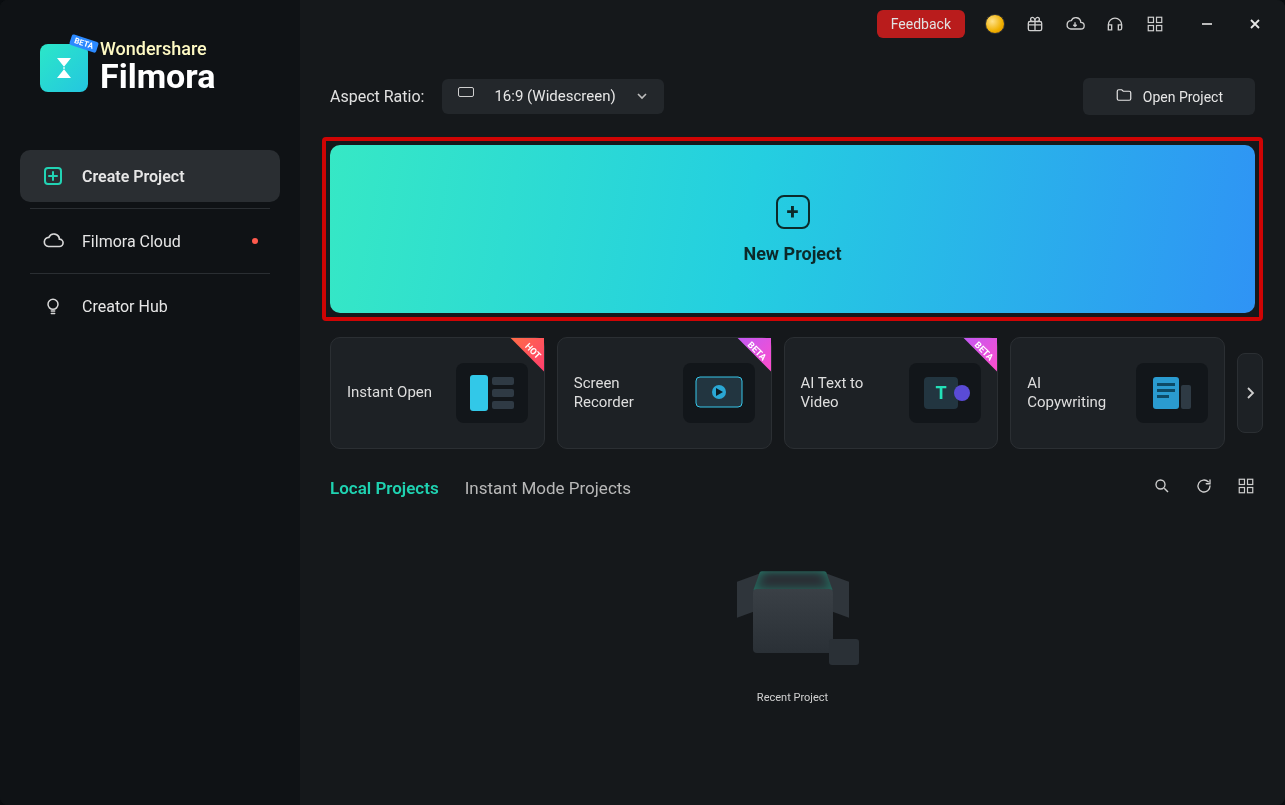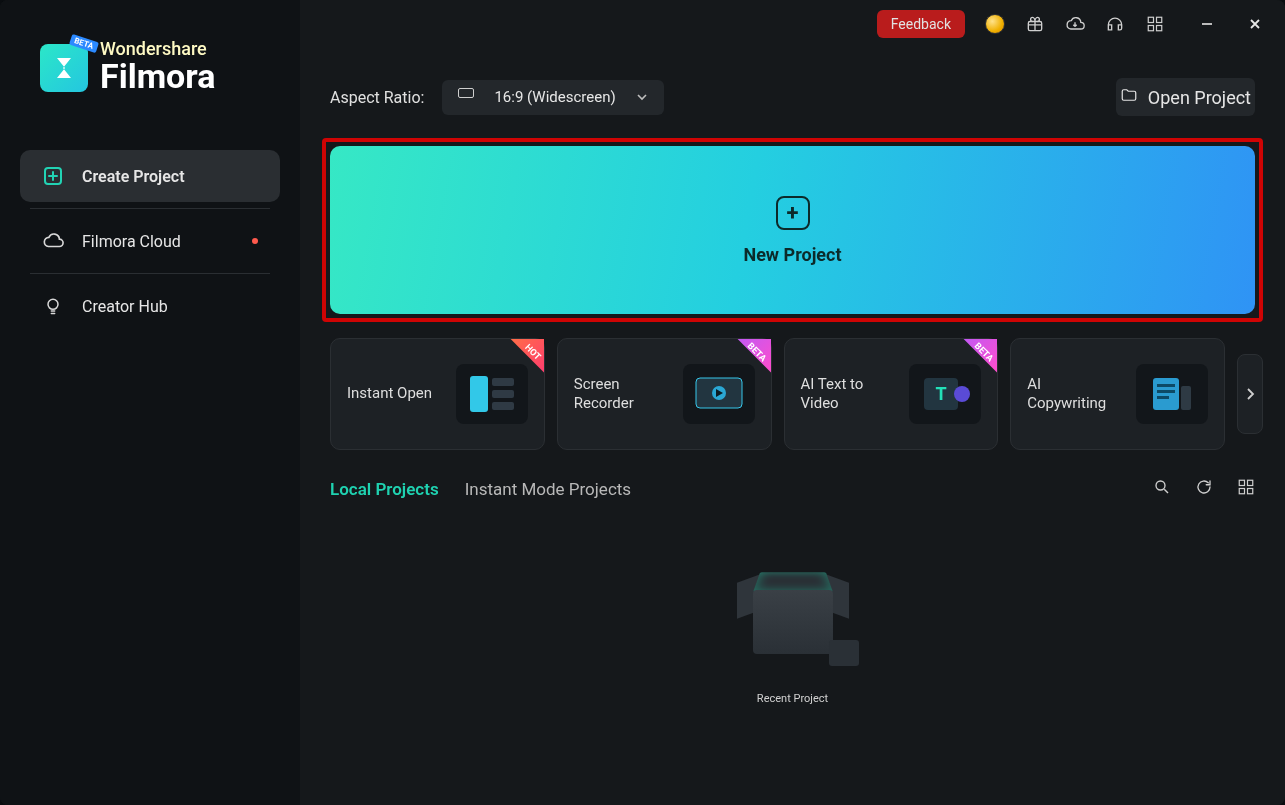--- a/index.html
+++ b/index.html
@@ -28,21 +28,21 @@
   .tb-icon { width:20px; height:20px; display:flex; align-items:center; justify-content:center; color:#c8c8c8; cursor:pointer; }
   .tb-icon.globe { width:20px; height:20px; border-radius:50%; background:radial-gradient(circle at 35% 35%, #ffe28a 0%, #f0b000 60%, #d98500 100%); border:1px solid #333; }
   .win-ctrl { display:flex; gap:28px; margin-left:12px; }
   
   .top-row { display:flex; align-items:center; padding:30px 30px 0 30px; gap:18px; }
   .ar-label { font-size:16px; color:#e0e0e0; }
   .ar-select { display:flex; align-items:flex-start; gap:20px; background:#23272b; border-radius:6px; padding:8px 16px; min-width:210px; cursor:pointer; }
   .ar-icon { width:16px; height:10px; border:1.5px solid #cfcfcf; border-radius:2px; }
   .ar-text { font-size:15px; color:#e6e6e6; flex:1; }
   .chev { color:#bdbdbd; }
-  .open-proj { margin-left:auto; display:flex; align-items:center; gap:10px; background:#23272b; border-radius:6px; padding:8px 4px; cursor:pointer; font-size:18px; color:#e6e6e6; }
+  .open-proj { margin-left:auto; display:flex; align-items:center; gap:10px; background:#23272b; border-radius:6px; padding:8px 32px; cursor:pointer; font-size:14px; color:#e6e6e6; }
 
   .newproj-wrap { margin:22px 22px 0 22px; border:4px solid #cf0404; border-radius:4px; padding:4px; }
   .newproj { height:168px; border-radius:10px; background:linear-gradient(100deg,#36e8c5 0%, #24cfe0 45%, #2f93f5 100%); display:flex; flex-direction:column; align-items:center; justify-content:center; gap:14px; cursor:pointer; }
   .newproj .plus-box { width:34px; height:34px; border:2.5px solid #0c2a2a; border-radius:8px; display:flex; align-items:center; justify-content:center; color:#0c2a2a; font-size:22px; font-weight:700; }
   .newproj .np-label { font-size:18px; font-weight:700; color:#0c2a2a; }
 
   .cards-row { display:flex; gap:12px; margin:16px 22px 0 30px; align-items:stretch; position:relative; }
   .card { flex:1; min-width:0; height:112px; background:#1d2125; border:1px solid #2b2f33; border-radius:10px; display:flex; align-items:center; justify-content:space-between; padding:0 16px; position:relative; cursor:pointer; }
   .card-label { font-size:15px; color:#dedede; max-width:50%; line-height:1.3; }
   .card-ill { width:72px; height:60px; border-radius:8px; background:#12161a; display:flex; align-items:center; justify-content:center; }

